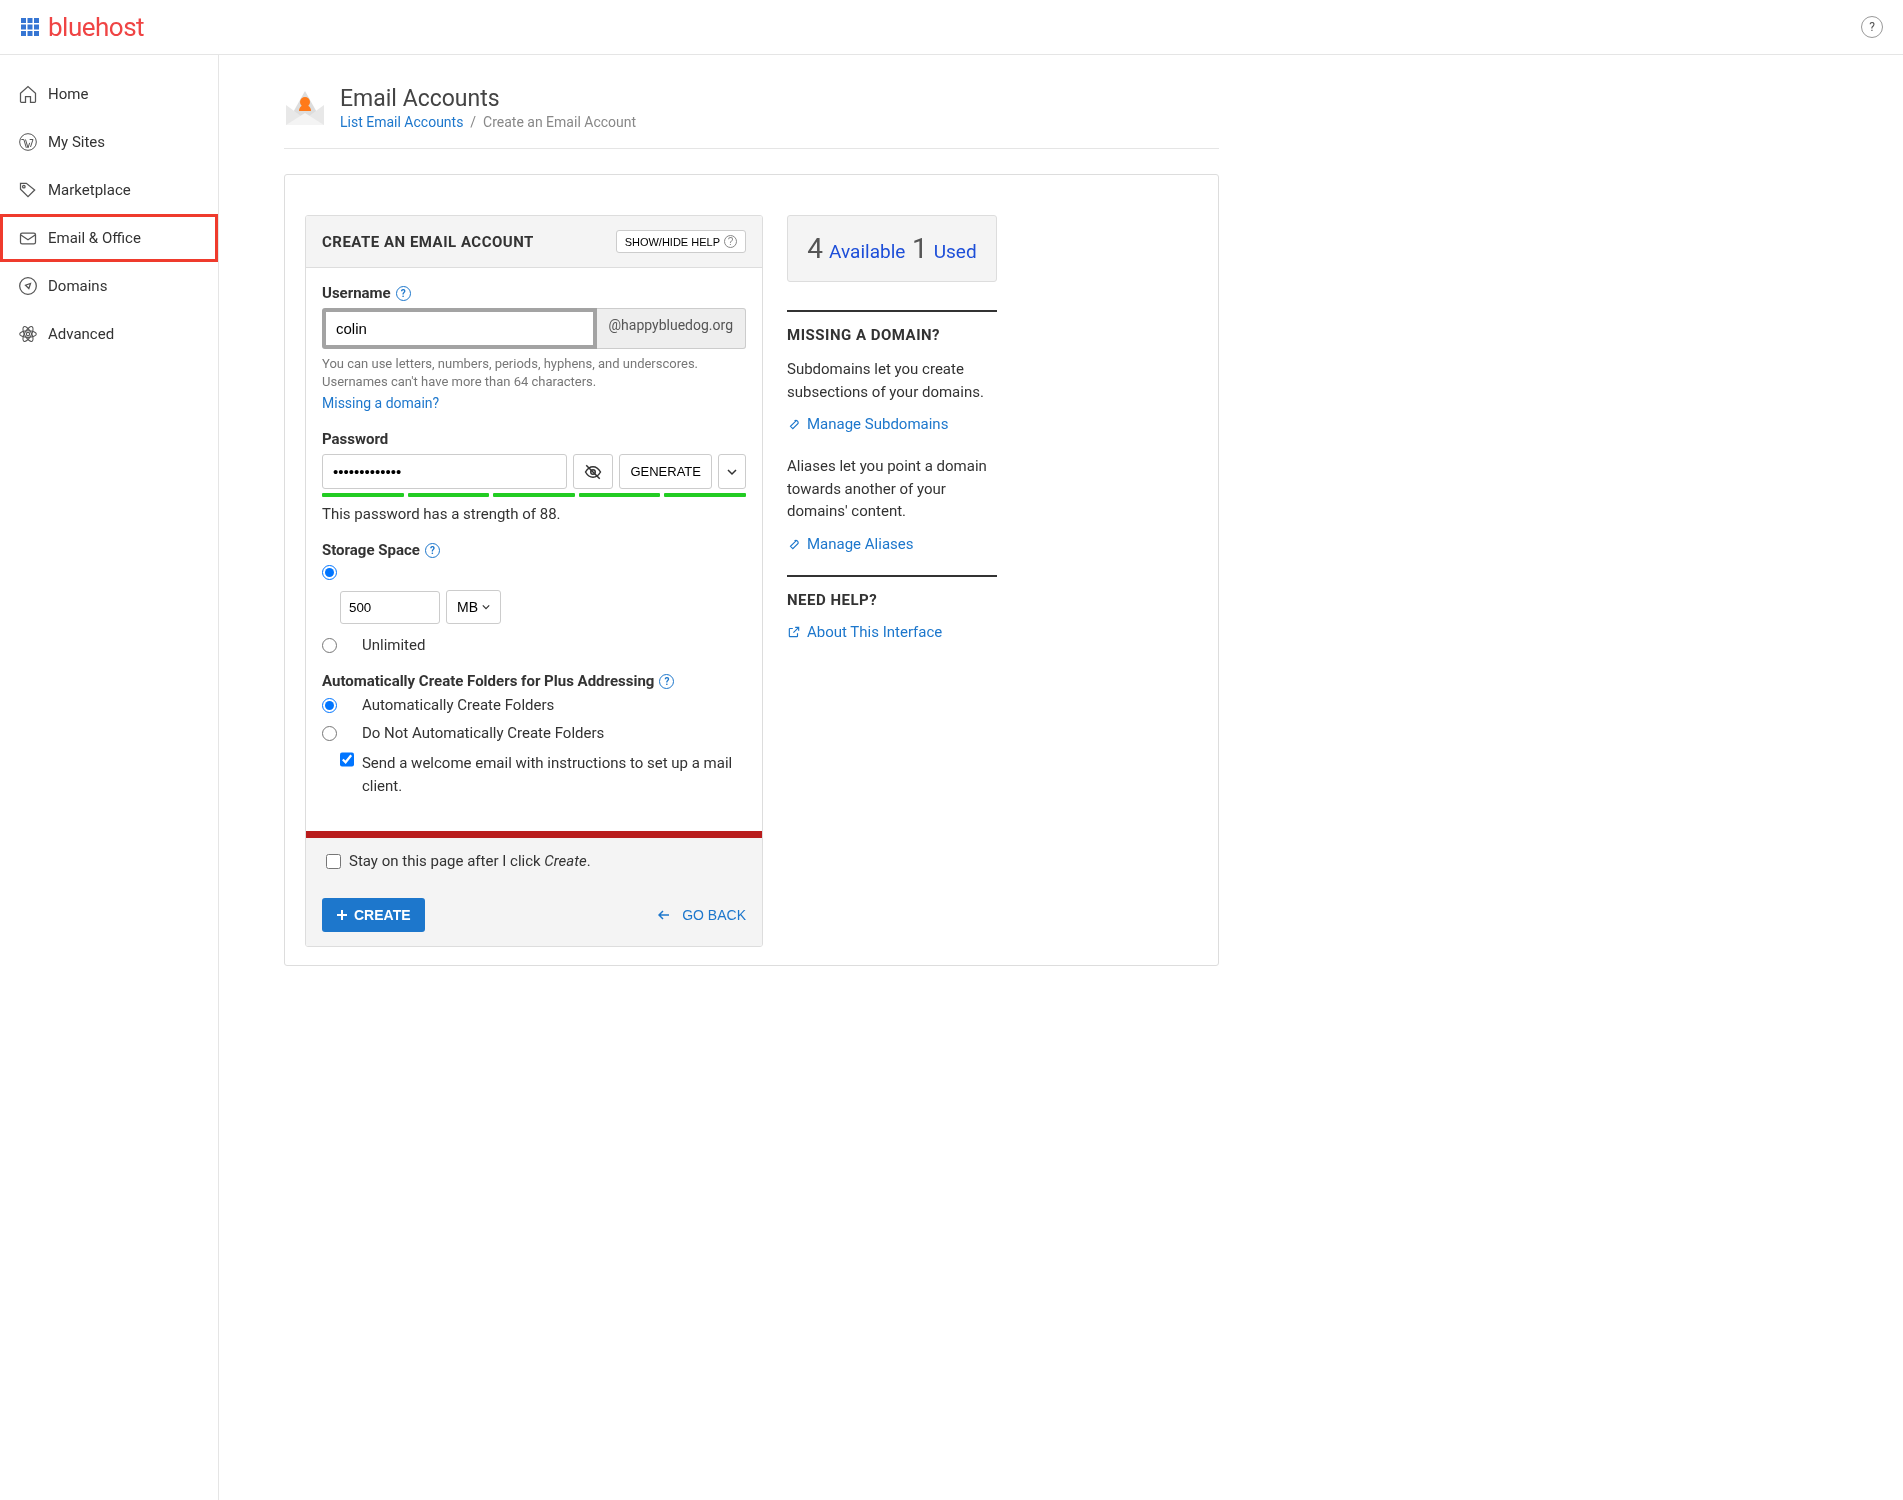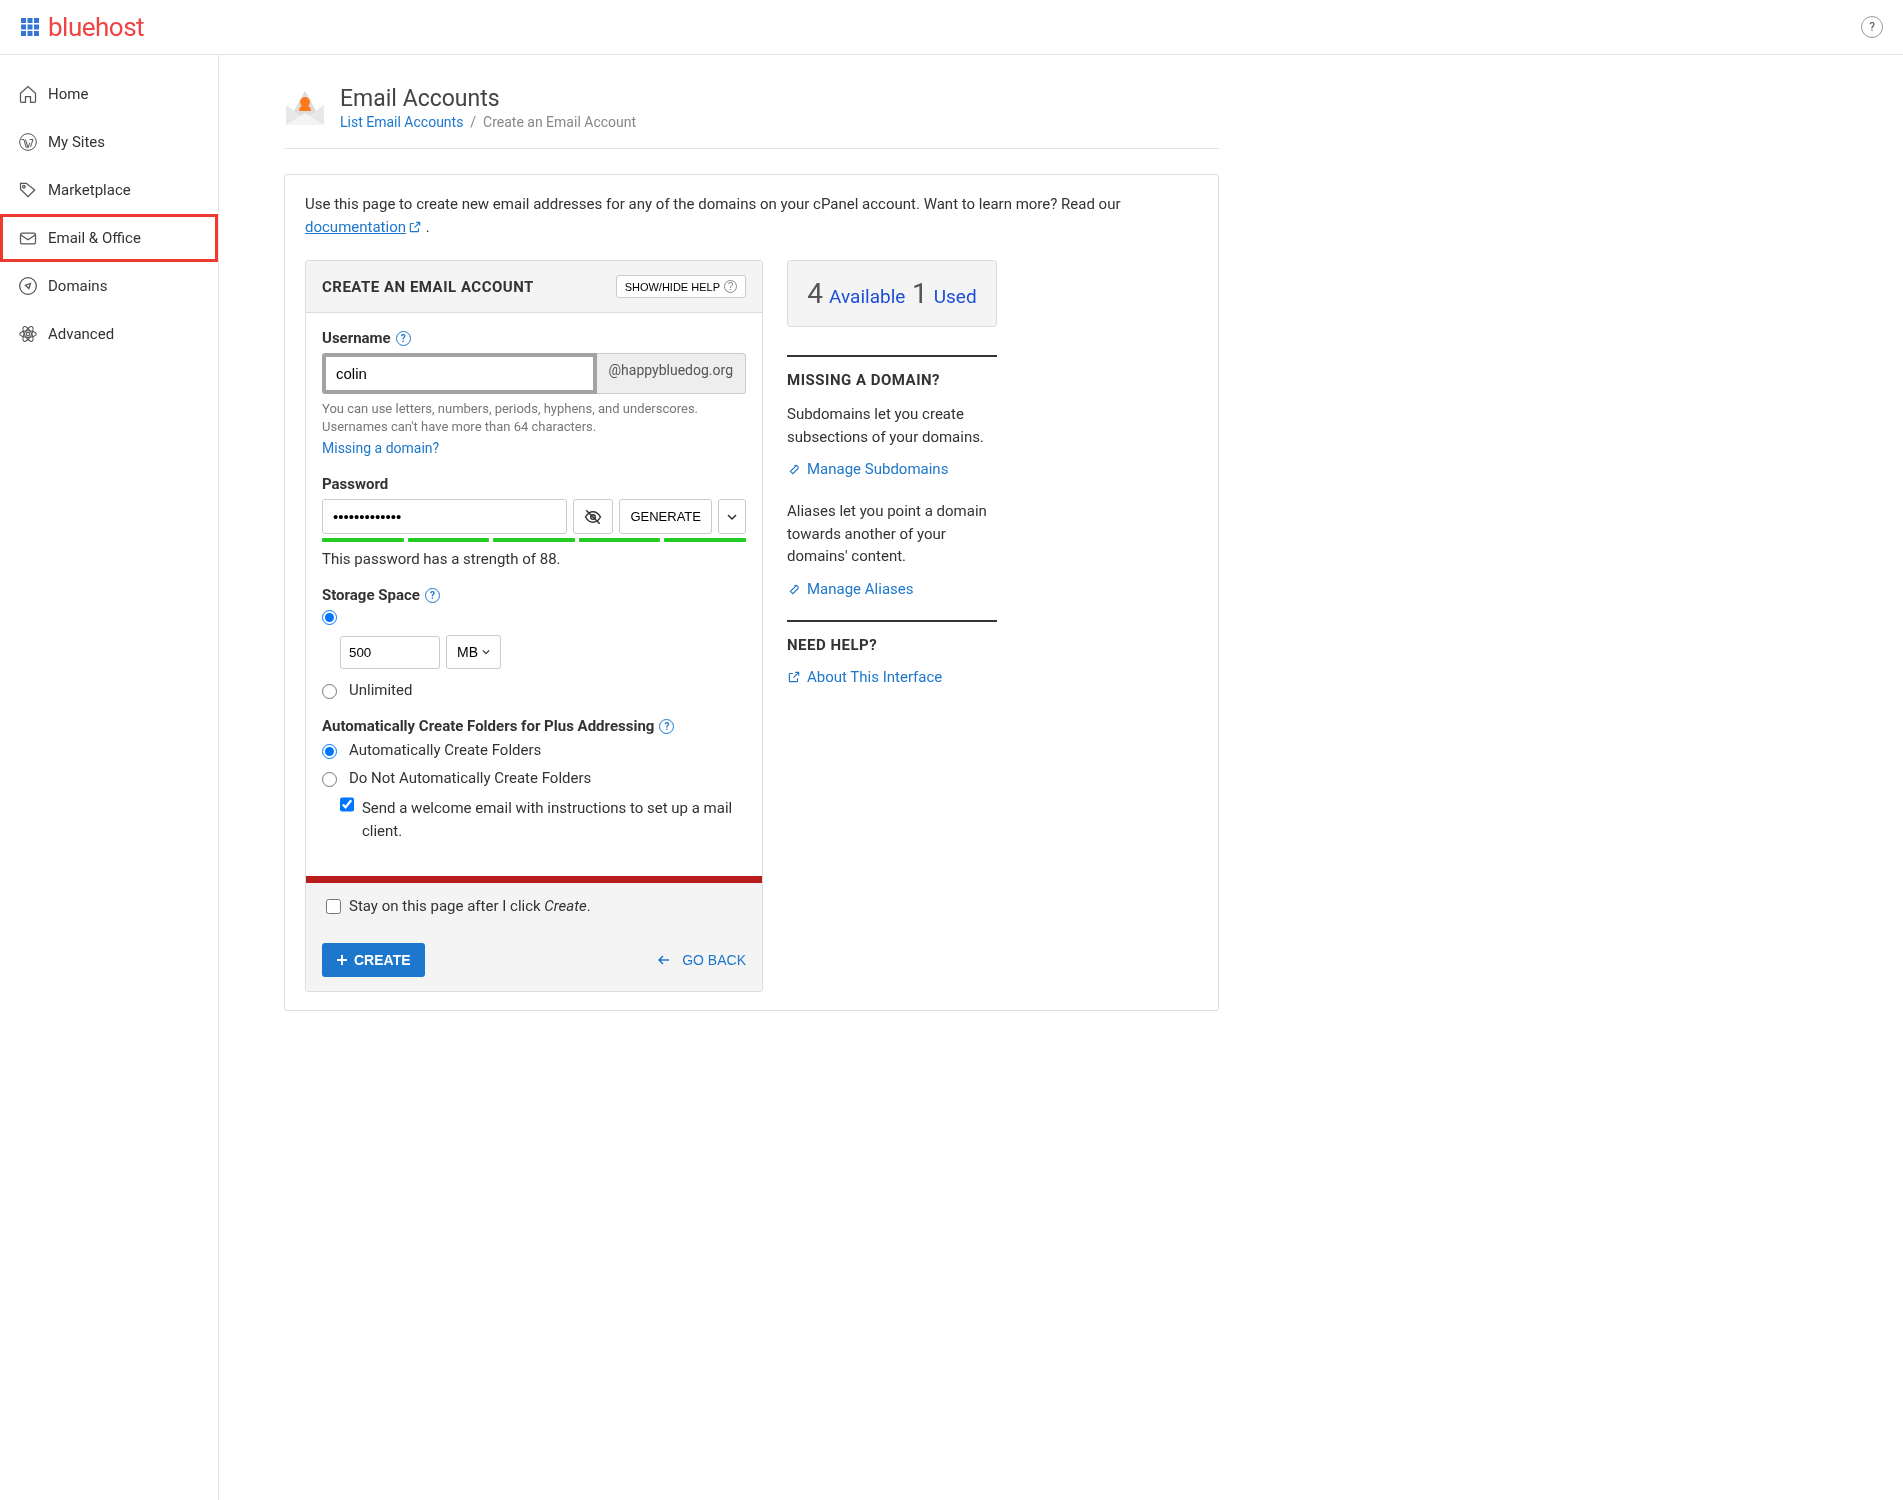--- a/index.html
+++ b/index.html
@@ -37,21 +37,21 @@
 .input-group .addon { padding: 8px 12px; background: #eee; border: 1px solid #ccc; border-left: none; border-radius: 0 3px 3px 0; font-size: 14px; color: #555; }
 .helper-text { font-size: 13px; color: #777; margin-top: 6px; line-height: 1.4; }
 .helper-link { font-size: 14px; color: #1d77cc; text-decoration: none; display: inline-block; margin-top: 4px; }
 .pw-row { display: flex; gap: 6px; }
 .pw-row input { flex: 1; padding: 8px 10px; border: 1px solid #ccc; border-radius: 3px; font-size: 15px; }
 .pw-btn { border: 1px solid #ccc; border-radius: 3px; background: #fff; padding: 0 10px; cursor: pointer; font-size: 13px; display: flex; align-items: center; }
 .pw-dropdown { border: 1px solid #ccc; border-radius: 3px; background: #fff; padding: 0 8px; cursor: pointer; display: flex; align-items: center; }
 .strength-bar { display: flex; gap: 4px; margin-top: 4px; }
 .strength-bar div { flex: 1; height: 4px; background: #22cc22; border-radius: 1px; }
 .strength-text { font-size: 15px; color: #333; margin-top: 8px; }
-.radio-row { display: flex; align-items: flex-end; gap: 12px; margin-bottom: 10px; font-size: 15px; }
+.radio-row { display: flex; align-items: center; gap: 25px; margin-bottom: 10px; font-size: 15px; }
 .storage-input { display: flex; align-items: center; gap: 6px; margin-left: 18px; margin-bottom: 12px; }
 .storage-input input { width: 100px; padding: 8px; border: 1px solid #ccc; border-radius: 3px; }
 .unit-select { padding: 8px 10px; border: 1px solid #ccc; border-radius: 3px; background: #fff; font-size: 14px; cursor: pointer; display: flex; align-items: center; gap: 4px; }
 .checkbox-row { display: flex; align-items: flex-start; gap: 8px; font-size: 15px; line-height: 1.5; margin-top: 4px; padding-left: 18px; }
 .panel-footer { background: #f4f4f4; padding: 14px 16px; border-top: 7px solid #b91c1c; }
 .stay-row { display: flex; align-items: center; gap: 8px; font-size: 15px; margin-bottom: 28px; padding-left: 4px; }
 .footer-actions { display: flex; align-items: center; justify-content: space-between; }
 .btn-primary { background: #1d77cc; color: #fff; border: none; padding: 9px 14px; border-radius: 3px; font-size: 14px; font-weight: 600; cursor: pointer; display: flex; align-items: center; gap: 6px; }
 .btn-link { color: #1d77cc; background: none; border: none; font-size: 14px; cursor: pointer; display: flex; align-items: center; gap: 12px; }
 .stats-box { border: 1px solid #ddd; border-radius: 3px; background: #f4f4f4; padding: 16px; display: flex; justify-content: space-around; margin-bottom: 28px; }
@@ -164,25 +164,20 @@
       <div>
         <h1>Email Accounts</h1>
         <div class="breadcrumb">
           <a href="#">List Email Accounts</a>
           &nbsp;/&nbsp;&nbsp;<span>Create an Email Account</span>
         </div>
       </div>
     </div>
 
     <div class="panel" style="border:1px solid #ddd;padding:18px 20px;margin-bottom:22px;">
-      <p class="intro" style="margin-bottom:0;">
-        <span>Use this page to create new email addresses for any of the domains on your cPanel account. Want to learn more? Read our </span><a href="#"><span>documentation</span><svg style="display:inline;vertical-align:-2px;margin-left:2px;" width="14" height="14" viewBox="0 0 24 24" fill="none" stroke="#1d77cc" stroke-width="2">
-              <path d="M14 4h6v6M20 4l-9 9M18 14v5a1 1 0 0 1-1 1H5a1 1 0 0 1-1-1V7a1 1 0 0 1 1-1h5"></path>
-            </svg></a><span> .</span>
-      </p>
 
     <div class="content-row" style="margin-top:22px;">
       <div class="left-col">
         <div class="panel">
           <div class="panel-header">
             <h2>CREATE AN EMAIL ACCOUNT</h2>
             <button class="help-btn">
               <span>SHOW/HIDE HELP</span>
               <span class="help-q" style="width:13px;height:13px;border-color:#888;color:#888;">?</span>
             </button>

